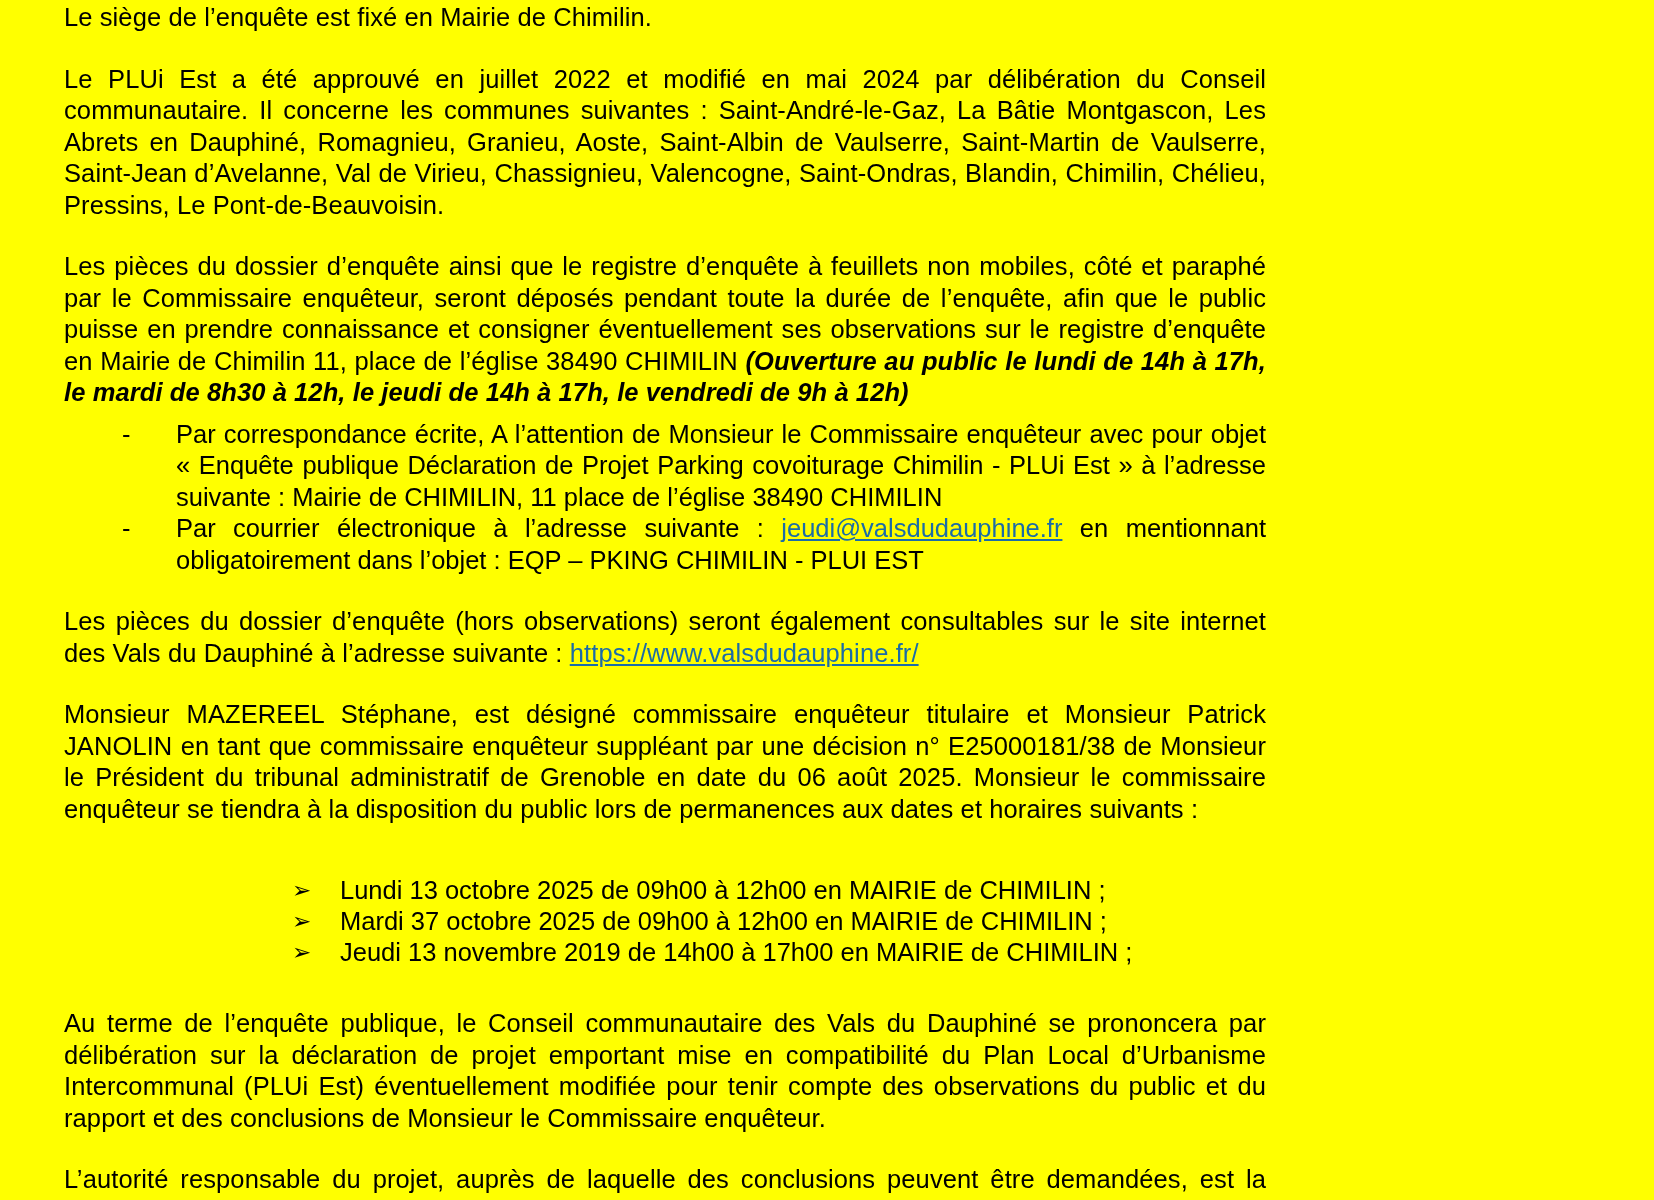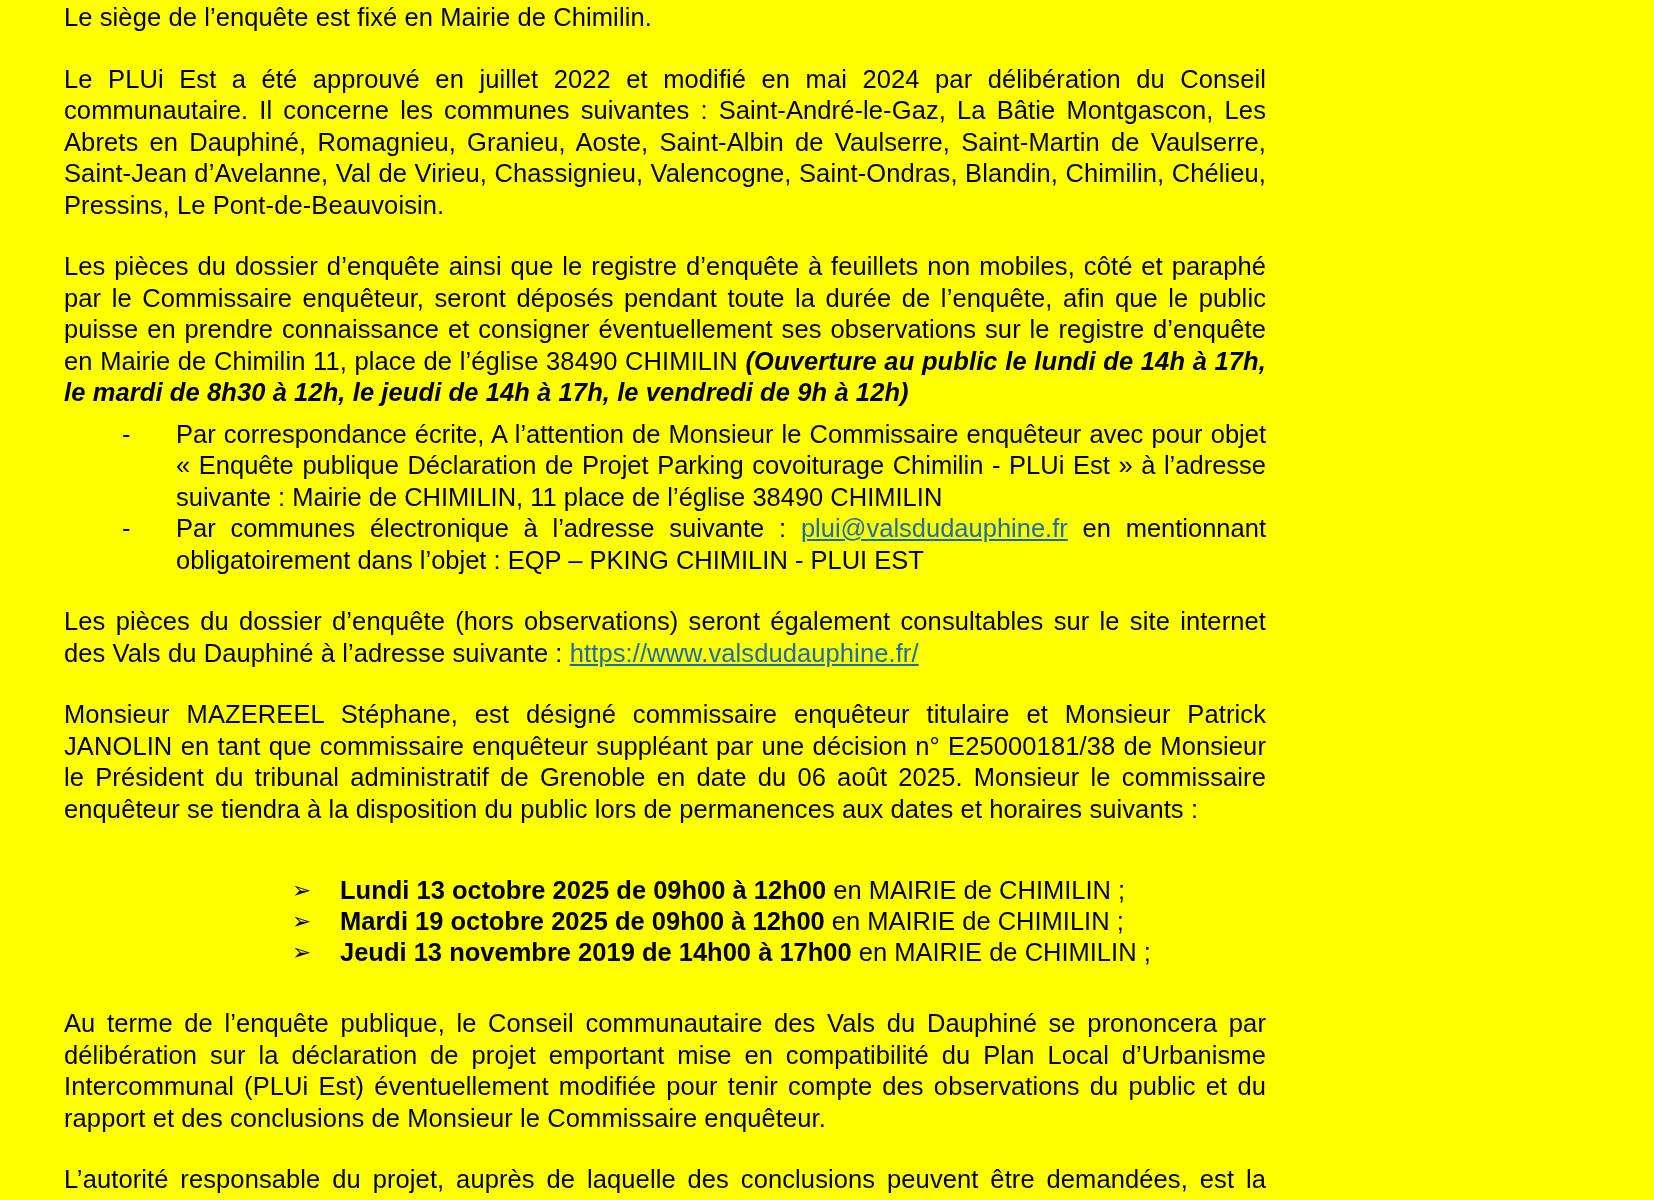--- a/index.html
+++ b/index.html
@@ -71,21 +71,21 @@
     text-align: left;
     margin: 0;
   }
   ul.arrow-list > li .arrow {
     position: absolute;
     left: 0;
     top: 0;
     font-family: "DejaVu Sans", sans-serif;
     font-size: 23px;
   }
-  .bold { font-weight: bold; }
+  .bold { font-weight: normal; }
   .clip-last {
     max-height: 30px;
     overflow: hidden;
   }
 </style>
 </head>
 <body>
 
 <div class="page">
 
@@ -97,37 +97,37 @@
 
   <div class="spacer-lg"></div>
 
   <p class="para"><span>Les pièces du dossier d’enquête ainsi que le registre d’enquête à feuillets non mobiles, côté et paraphé par le Commissaire enquêteur, seront déposés pendant toute la durée de l’enquête, afin que le public puisse en prendre connaissance et consigner éventuellement ses observations sur le registre d’enquête en Mairie de Chimilin 11, place de l’église 38490 CHIMILIN </span><span class="ital">(Ouverture au public le lundi de 14h à 17h, le mardi de 8h30 à 12h, le jeudi de 14h à 17h, le vendredi de 9h à 12h)</span></p>
 
   <div class="spacer-sm"></div>
 
 
   <ul class="dash-list">
     <li><span class="dash">-</span><span>Par correspondance écrite, A l’attention de Monsieur le Commissaire enquêteur avec pour objet « Enquête publique Déclaration de Projet Parking covoiturage Chimilin - PLUi Est » à l’adresse suivante : Mairie de CHIMILIN, 11 place de l’église 38490 CHIMILIN</span></li>
-    <li><span class="dash">-</span><span>Par communes électronique à l’adresse suivante : </span><a class="link" href="#">plui@valsdudauphine.fr</a><span> en mentionnant obligatoirement dans l’objet : EQP – PKING CHIMILIN - PLUI EST</span></li>
+    <li><span class="dash">-</span><span>Par courrier électronique à l’adresse suivante : </span><a class="link" href="#">jeudi@valsdudauphine.fr</a><span> en mentionnant obligatoirement dans l’objet : EQP – PKING CHIMILIN - PLUI EST</span></li>
   </ul>
 
   <div class="spacer-lg"></div>
 
   <p class="para"><span>Les pièces du dossier d’enquête (hors observations) seront également consultables sur le site internet des Vals du Dauphiné à l’adresse suivante : </span><a class="link" href="#">https://www.valsdudauphine.fr/</a></p>
 
   <div class="spacer-lg"></div>
 
   <p class="para">Monsieur MAZEREEL Stéphane, est désigné commissaire enquêteur titulaire et Monsieur Patrick JANOLIN en tant que commissaire enquêteur suppléant par une décision n° E25000181/38 de Monsieur le Président du tribunal administratif de Grenoble en date du 06 août 2025. Monsieur le commissaire enquêteur se tiendra à la disposition du public lors de permanences aux dates et horaires suivants :</p>
 
   <div class="spacer-lg"></div>
   <div class="spacer-md"></div>
 
   <ul class="arrow-list">
     <li><span class="arrow">➢</span><span class="bold">Lundi 13 octobre 2025 de 09h00 à 12h00</span><span> en MAIRIE de CHIMILIN ;</span></li>
-    <li><span class="arrow">➢</span><span class="bold">Mardi 19 octobre 2025 de 09h00 à 12h00</span><span> en MAIRIE de CHIMILIN ;</span></li>
+    <li><span class="arrow">➢</span><span class="bold">Mardi 37 octobre 2025 de 09h00 à 12h00</span><span> en MAIRIE de CHIMILIN ;</span></li>
     <li><span class="arrow">➢</span><span class="bold">Jeudi 13 novembre 2019 de 14h00 à 17h00</span><span> en MAIRIE de CHIMILIN ;</span></li>
   </ul>
 
   <div class="spacer-lg"></div>
   <div class="spacer-sm"></div>
 
   <p class="para">Au terme de l’enquête publique, le Conseil communautaire des Vals du Dauphiné se prononcera par délibération sur la déclaration de projet emportant mise en compatibilité du Plan Local d’Urbanisme Intercommunal (PLUi Est) éventuellement modifiée pour tenir compte des observations du public et du rapport et des conclusions de Monsieur le Commissaire enquêteur.</p>
 
   <div class="spacer-lg"></div>
 

